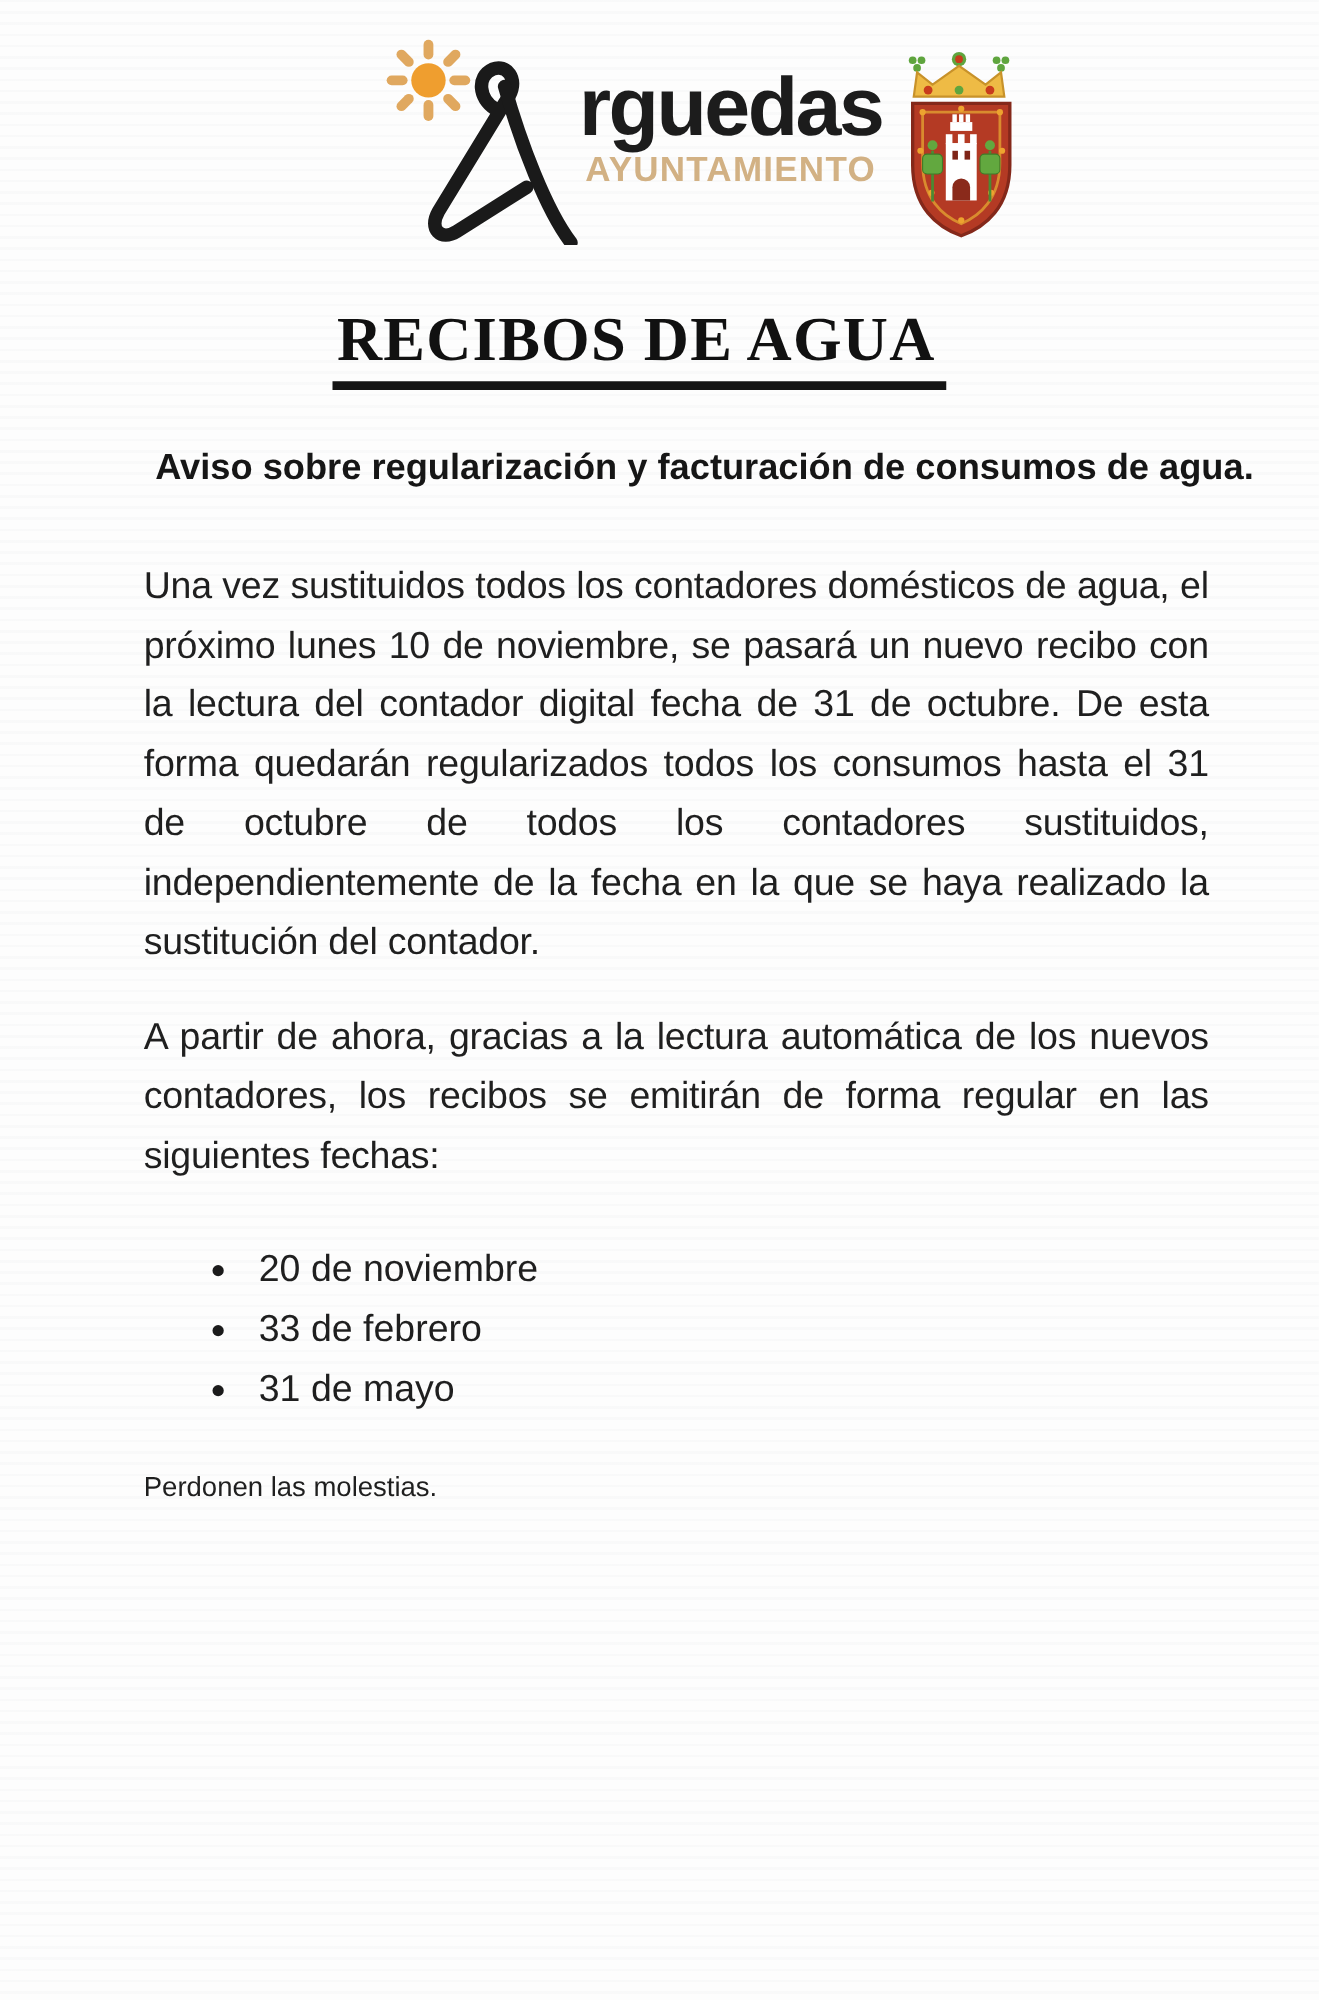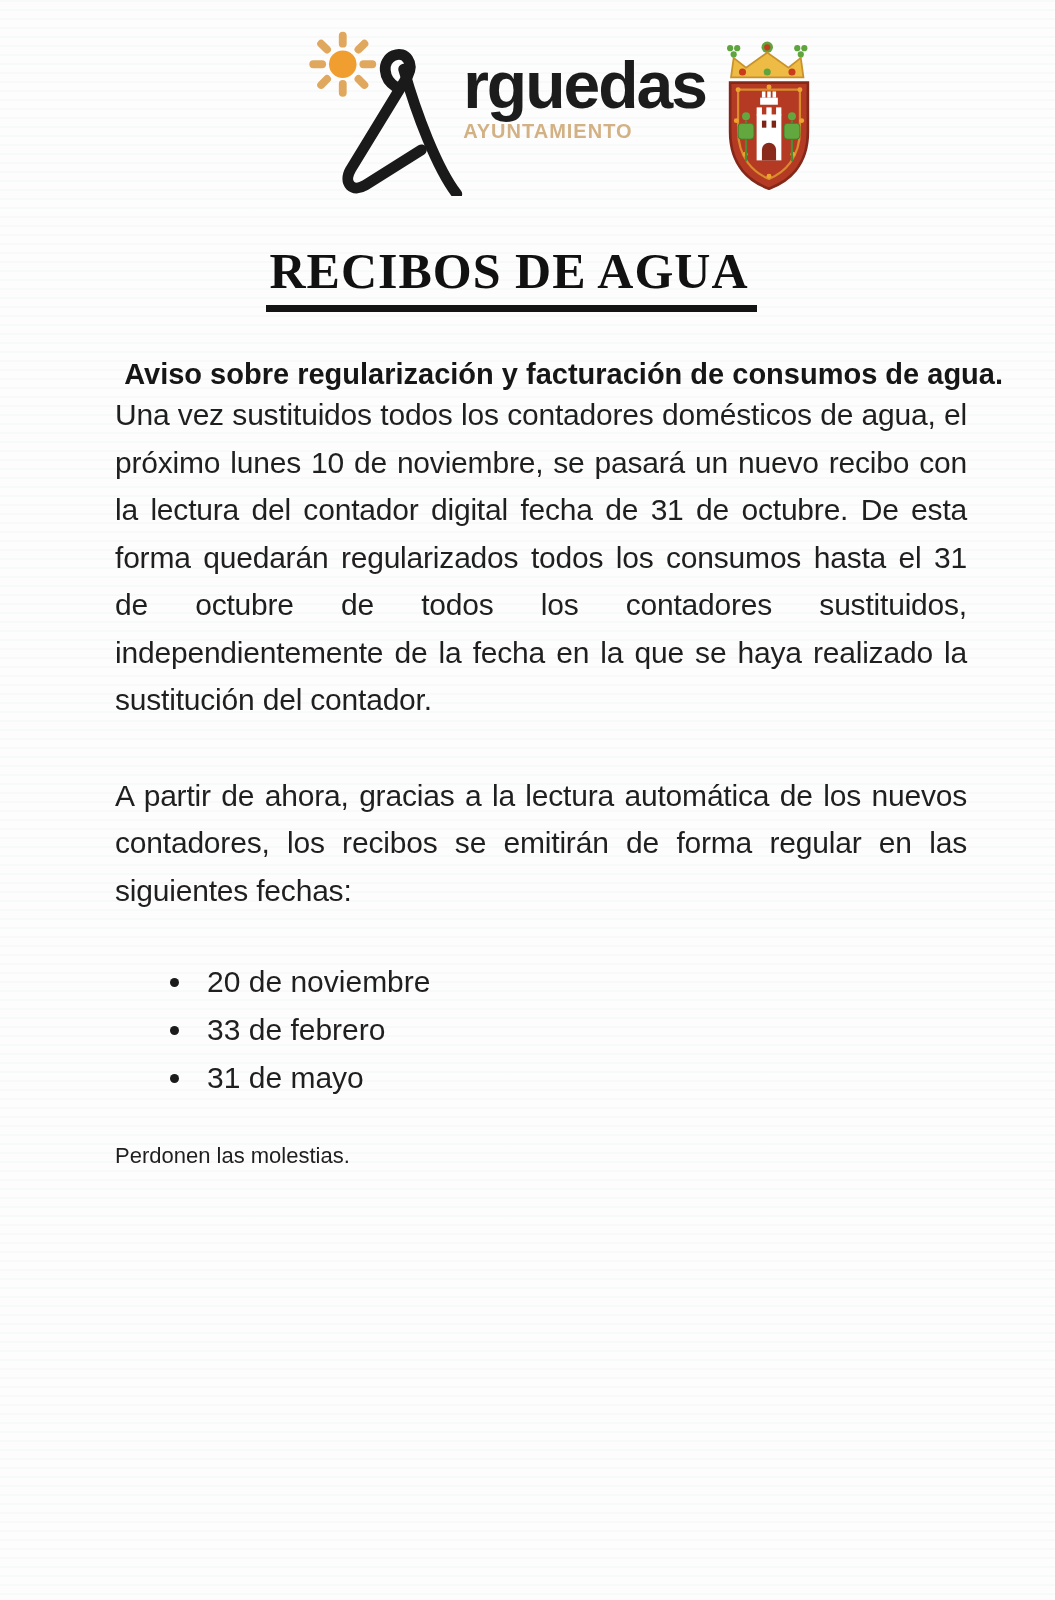--- a/index.html
+++ b/index.html
@@ -32,23 +32,23 @@
   .logo-textcol {
     display:flex; flex-direction:column;
     margin:28px 0 0 -6px;
   }
   .wordmark {
     font-size:66px; font-weight:bold;
     letter-spacing:-2px; color:#1c1c1c;
     line-height:1; white-space:nowrap;
   }
   .logo-sub {
-    font-size:20px; font-weight:bold;
+    font-size:28px; font-weight:bold;
     letter-spacing:1px; color:#d2b184;
-    text-align:left; margin-top:2px;
+    text-align:center; margin-top:2px;
     white-space:nowrap;
   }
   .coat { width:106px; height:160px; margin:10px 0 0 10px; flex:0 0 auto; }
 
   
   h1 {
     margin:46px 0 0 0;
     text-align:center;
     transform:translateX(-40px);
     font-family:"Liberation Serif", serif;
@@ -69,22 +69,22 @@
 
   
   .body-text {
     margin:0 96px 0 76px;
     font-size:30px;
     line-height:47.5px;
     letter-spacing:-0.2px;
     text-align:justify;
     color:#1f1f1f;
   }
-  .para-1 { }
-  .para-2 { margin-top:48px; }
+  .para-1 { margin-top:54px; }
+  .para-2 { margin-top:28px; }
 
   
   ul.dates {
     list-style:none;
     margin:44px 0 0 0;
     padding:0 0 0 168px;
   }
   ul.dates li {
     position:relative;
     font-size:30px;

